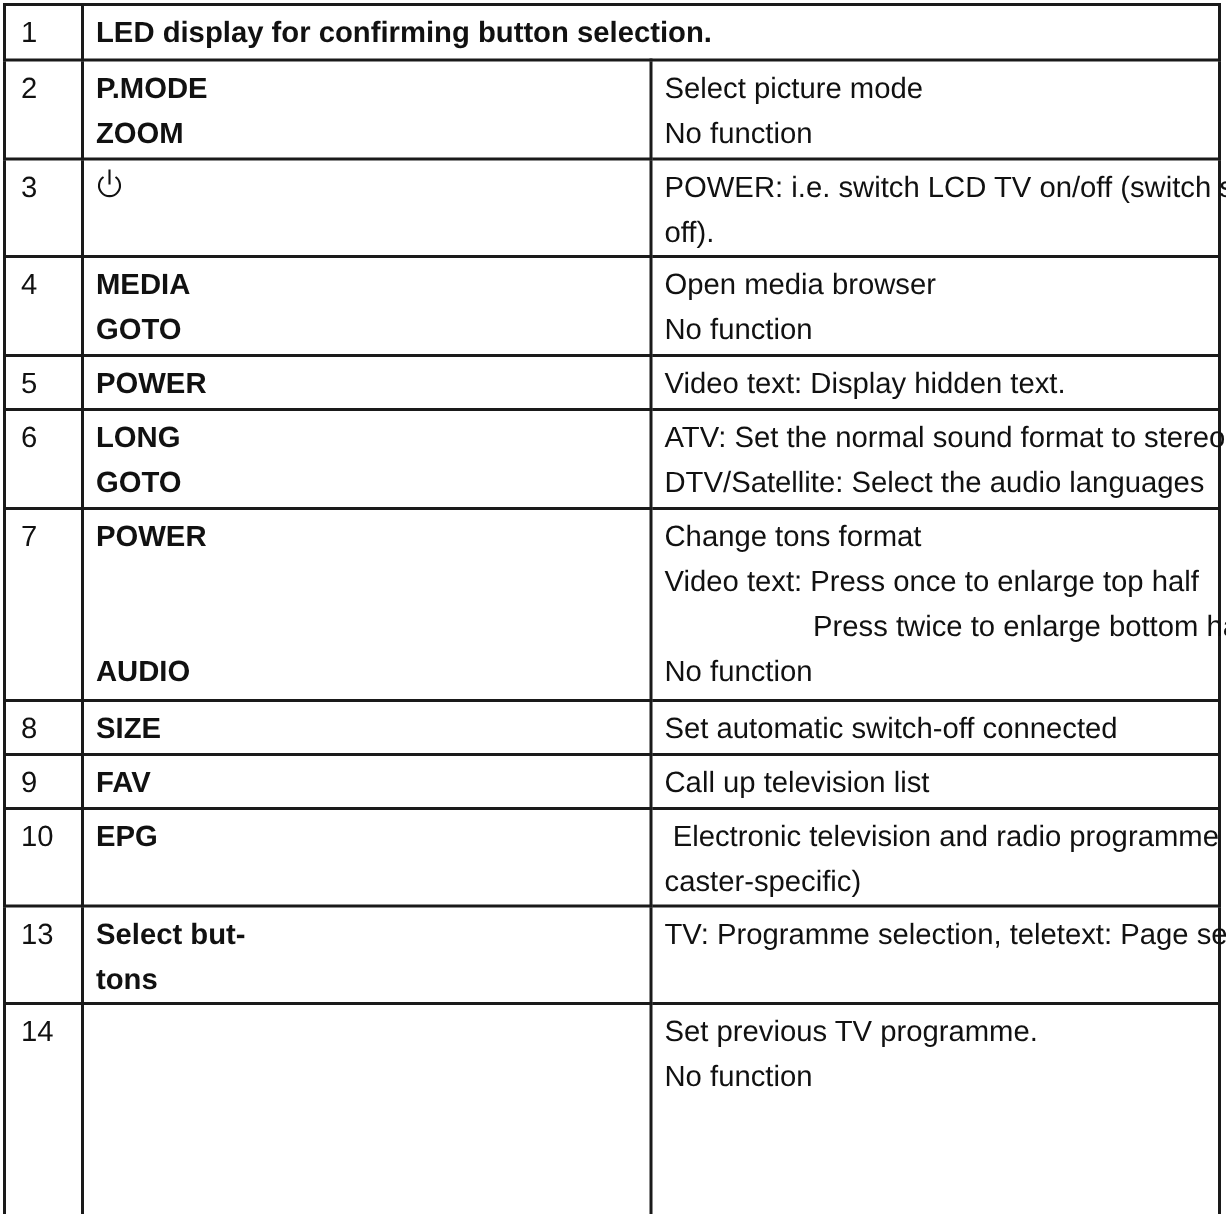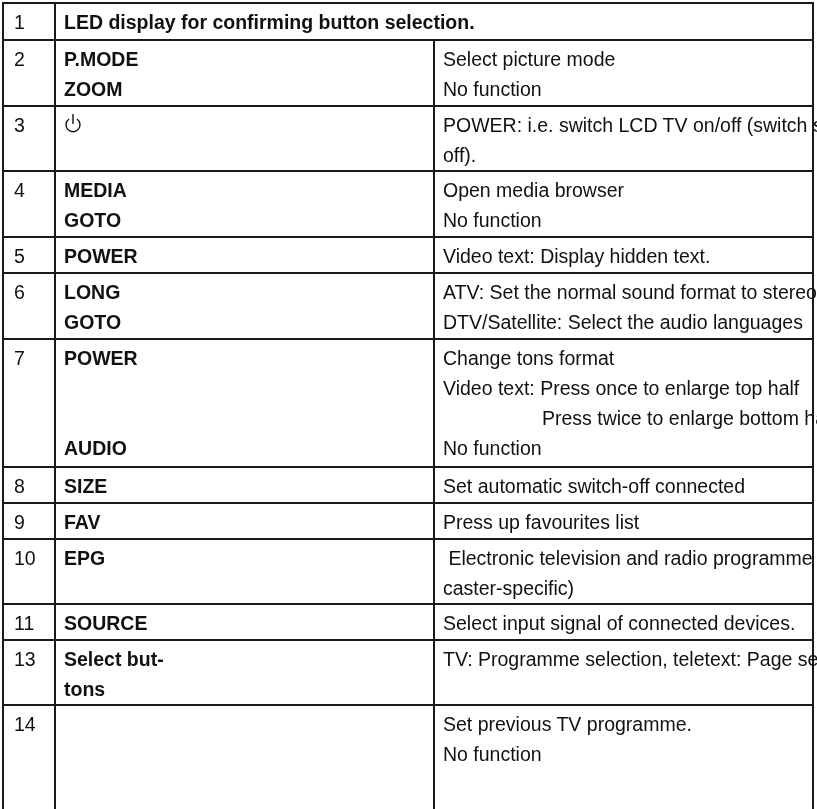--- a/index.html
+++ b/index.html
@@ -104,40 +104,31 @@
     <td class="desc">
       <span class="line">Set automatic switch-off connected</span>
     </td>
   </tr>
   <tr style="height:36px">
     <td class="num">9</td>
     <td class="key">
       <span class="line">FAV</span>
     </td>
     <td class="desc">
-      <span class="line">Press up favourites list</span>
+      <span class="line">Call up television list</span>
     </td>
   </tr>
   <tr style="height:64px">
     <td class="num">10</td>
     <td class="key">
       <span class="line">EPG</span>
     </td>
     <td class="desc">
       <span class="line"> Electronic television and radio programme guide (broad-</span>
       <span class="line">caster-specific)</span>
-    </td>
-  </tr>
-  <tr style="height:36px">
-    <td class="num">11</td>
-    <td class="key">
-      <span class="line">SOURCE</span>
-    </td>
-    <td class="desc">
-      <span class="line">Select input signal of connected devices.</span>
     </td>
   </tr>
   <tr style="height:64px">
     <td class="num">13</td>
     <td class="key">
       <span class="line">Select but-</span>
       <span class="line">tons</span>
     </td>
     <td class="desc">
       <span class="line">TV: Programme selection, teletext: Page selection</span>

